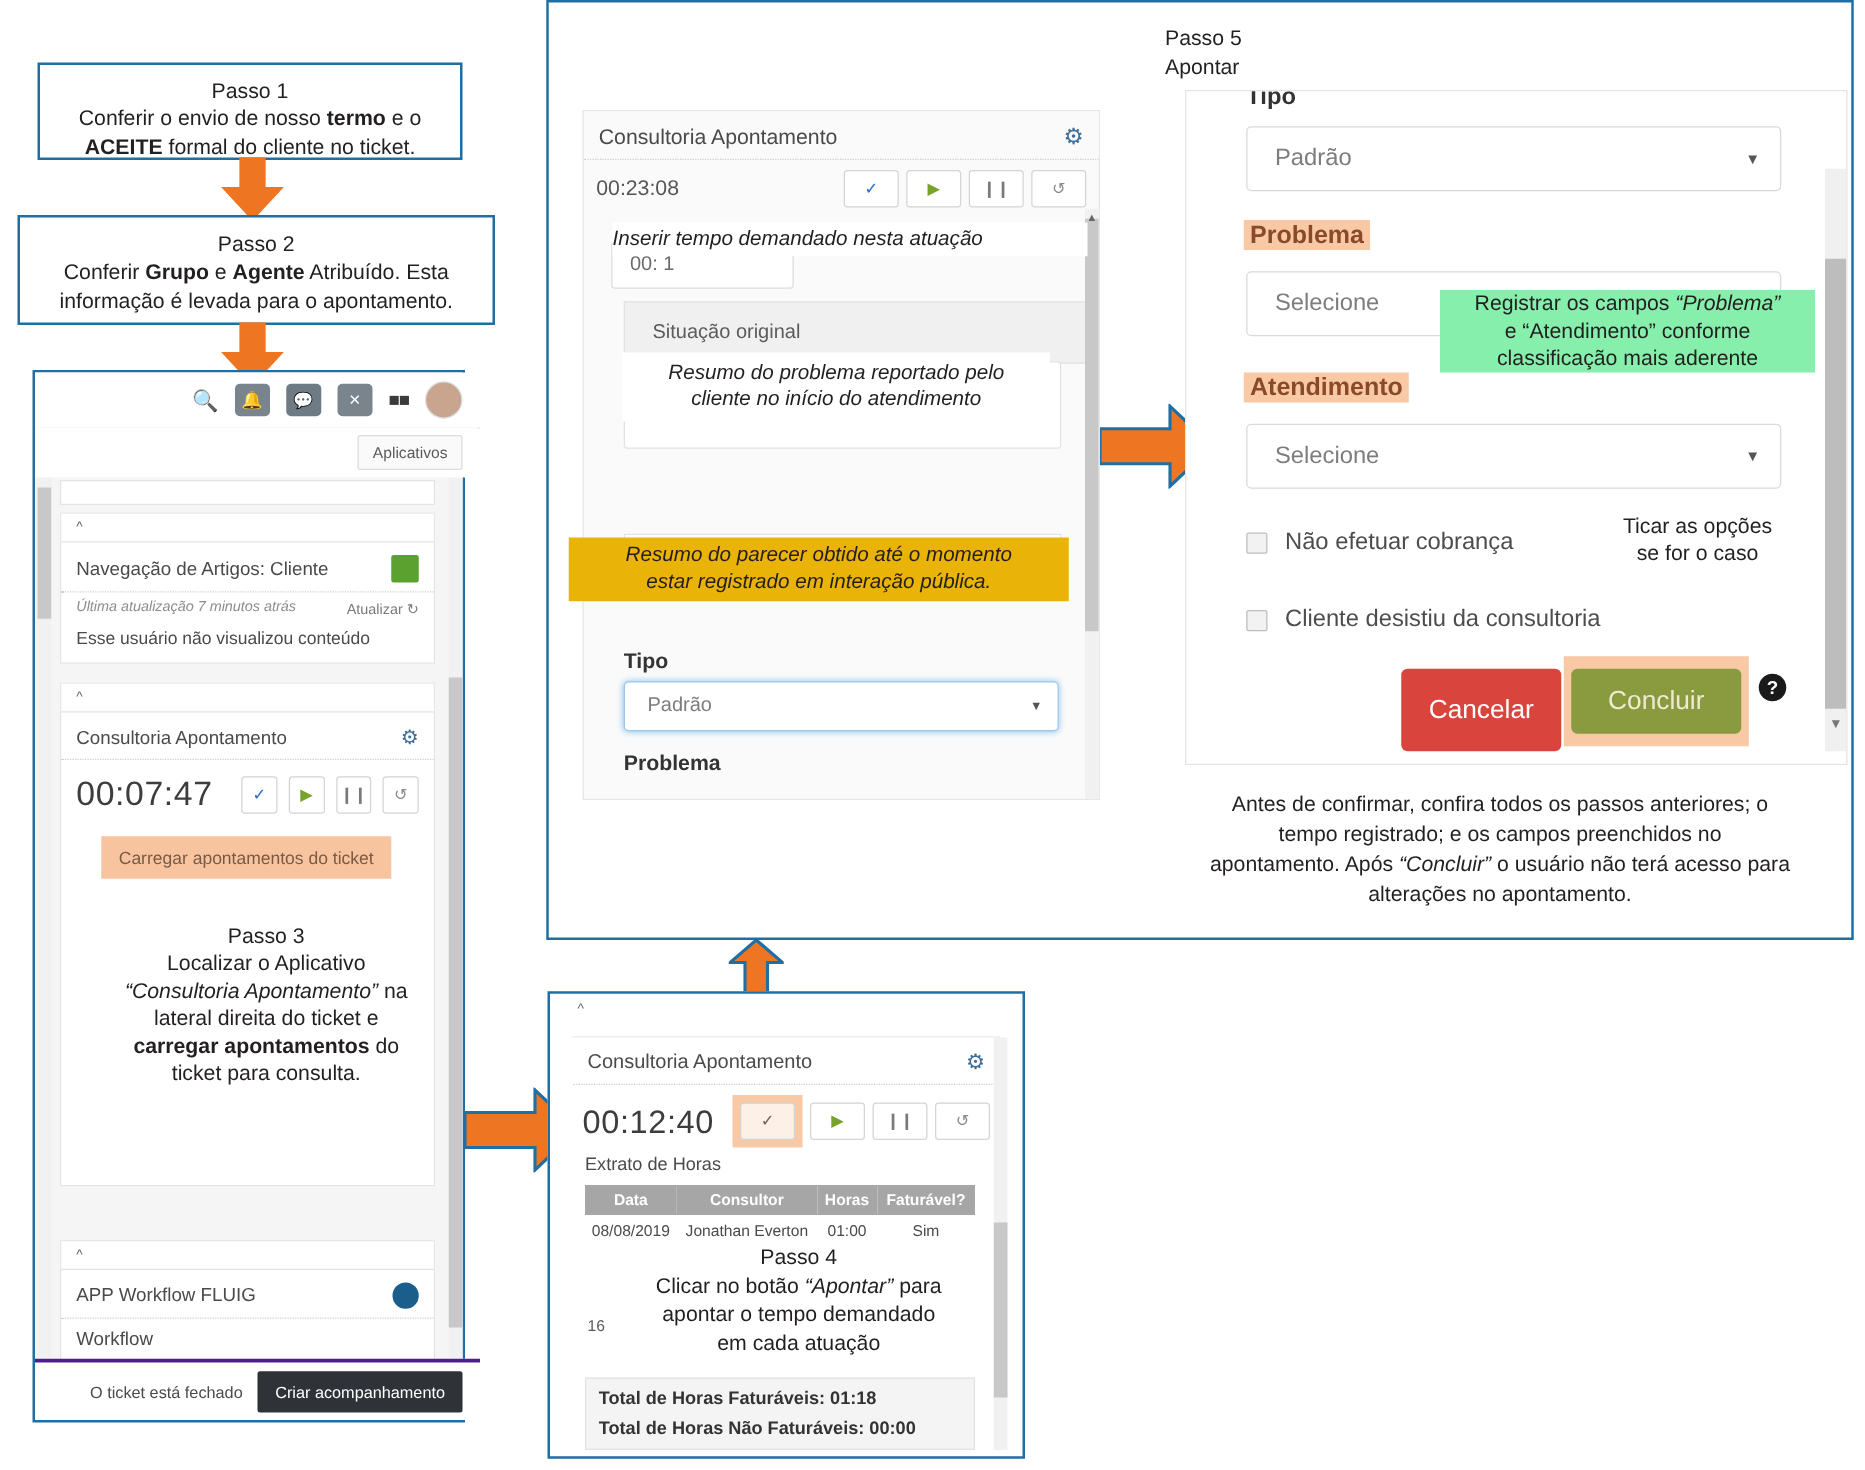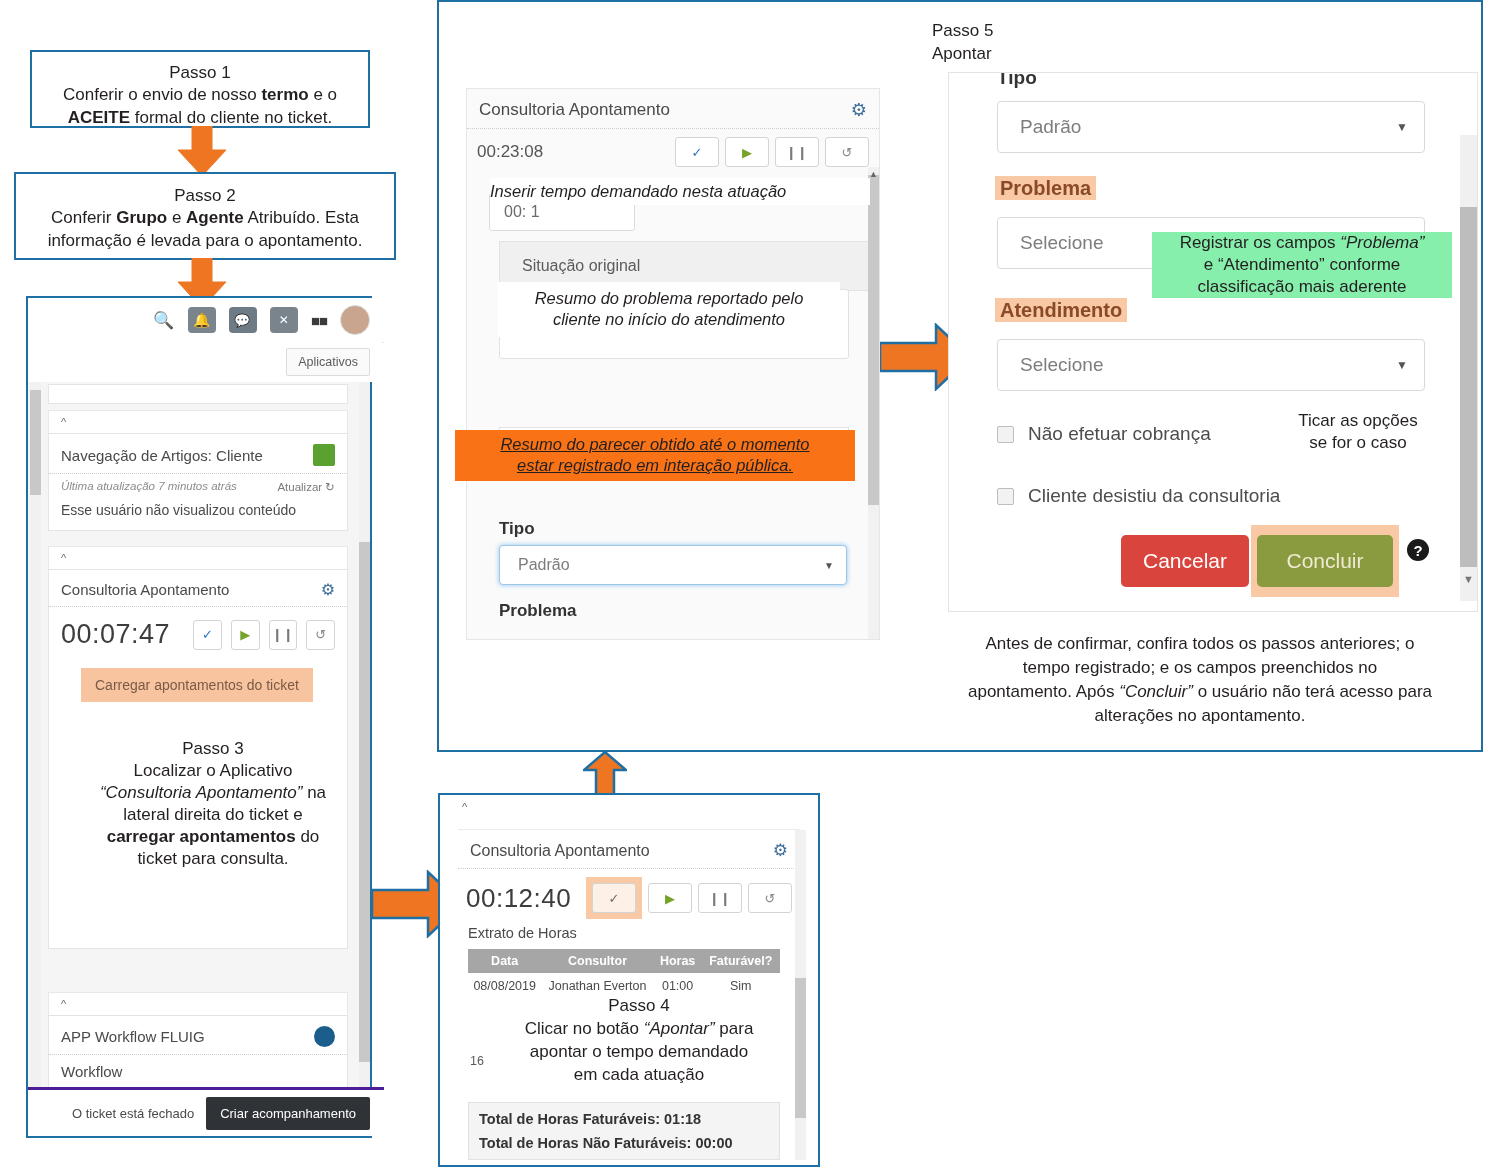--- a/index.html
+++ b/index.html
@@ -202,21 +202,21 @@
 
 <div class="abs" style="left:490px;top:178px;width:380px;background:#fff;font-style:italic;font-size:16.5px;color:#231f20;padding:4px 0;">
   <span>Inserir tempo demandado nesta atuação</span>
 </div>
 
 <div class="abs note" style="left:498px;top:282px;width:342px;background:#fff;font-style:italic;font-size:16.5px;padding:6px 0;">
   <div>Resumo do problema reportado pelo</div>
   <div>cliente no início do atendimento</div>
 </div>
 
-<div class="abs note" style="left:455px;top:430px;width:400px;background:#f97316;font-style:italic;font-size:16.5px;padding:4px 0;text-decoration:underline;">
+<div class="abs note" style="left:455px;top:430px;width:400px;background:#eab308;font-style:italic;font-size:16.5px;padding:4px 0;">
   <div>Resumo do parecer obtido até o momento</div>
   <div>estar registrado em interação pública.</div>
 </div>
 
 <svg class="abs" style="left:880px;top:323px;" width="92" height="68" viewBox="0 0 92 68">
   <polygon points="0,20 56,20 56,2 90,34 56,66 56,48 0,48" fill="#ee7623" stroke="#1f6fa5" stroke-width="2.5"></polygon>
 </svg>
 
 <div class="abs" style="left:932px;top:20px;font-size:17px;line-height:1.35;">
   <div>Passo 5</div>
@@ -253,21 +253,21 @@
   <div class="abs" style="left:48px;top:350px;display:flex;align-items:center;gap:14px;">
     <span class="ckbox"></span>
     <span style="font-size:19px;color:#4d4d4d;">Não efetuar cobrança</span>
   </div>
 
   <div class="abs" style="left:48px;top:412px;display:flex;align-items:center;gap:14px;">
     <span class="ckbox"></span>
     <span style="font-size:19px;color:#4d4d4d;">Cliente desistiu da consultoria</span>
   </div>
 
-  <div class="abs" style="left:172px;top:462px;width:128px;height:52px;background:#d9453d;border-radius:5px;
+  <div class="abs" style="left:172px;top:462px;width:128px;height:66px;background:#d9453d;border-radius:5px;
               display:flex;align-items:center;justify-content:center;color:#fff;font-size:21px;">
     <span>Cancelar</span>
   </div>
   <div class="abs" style="left:302px;top:452px;width:148px;height:72px;background:#f8c9a4;"></div>
   <div class="abs" style="left:308px;top:462px;width:136px;height:52px;background:#8a9a3f;border-radius:5px;
               display:flex;align-items:center;justify-content:center;color:#f0ead2;font-size:21px;">
     <span>Concluir</span>
   </div>
   <div class="abs" style="left:458px;top:466px;width:22px;height:22px;border-radius:50%;background:#1a1a1a;color:#fff;
               display:flex;align-items:center;justify-content:center;font-size:15px;font-weight:bold;">?</div>

